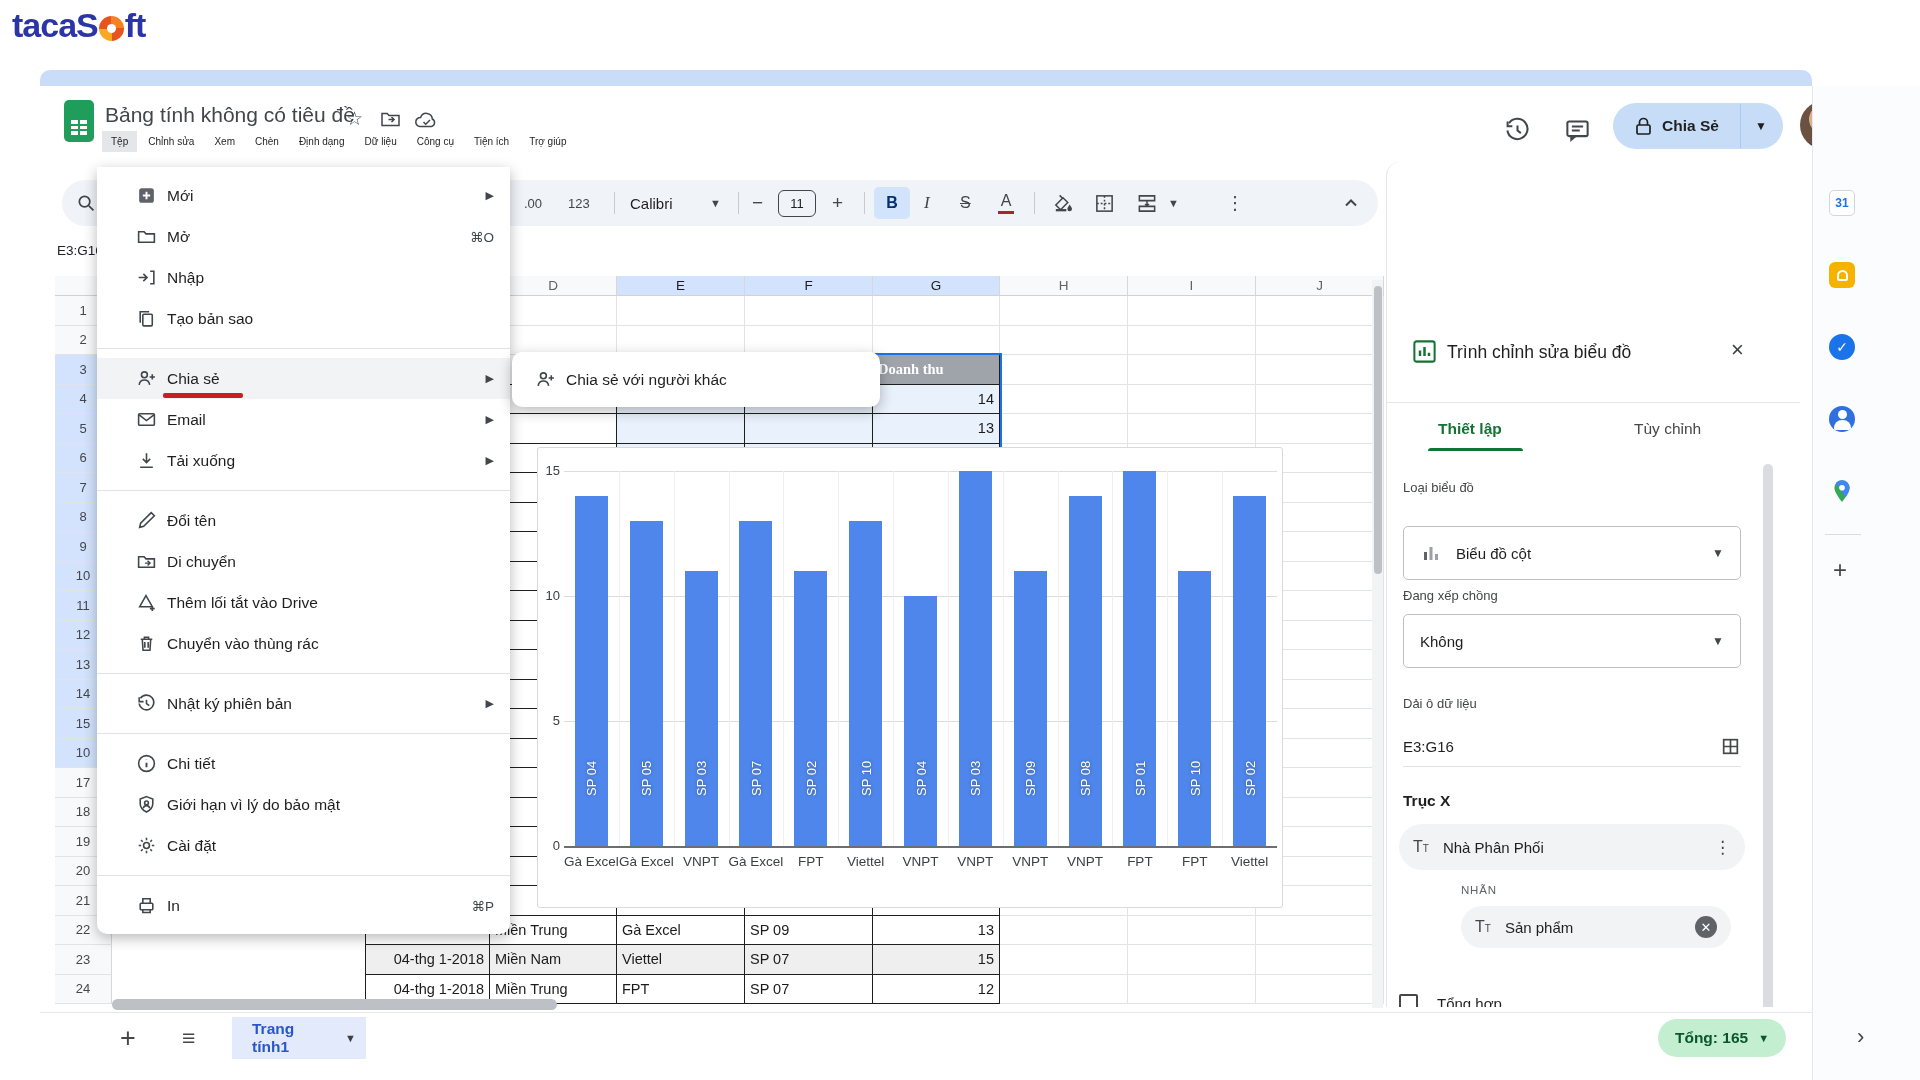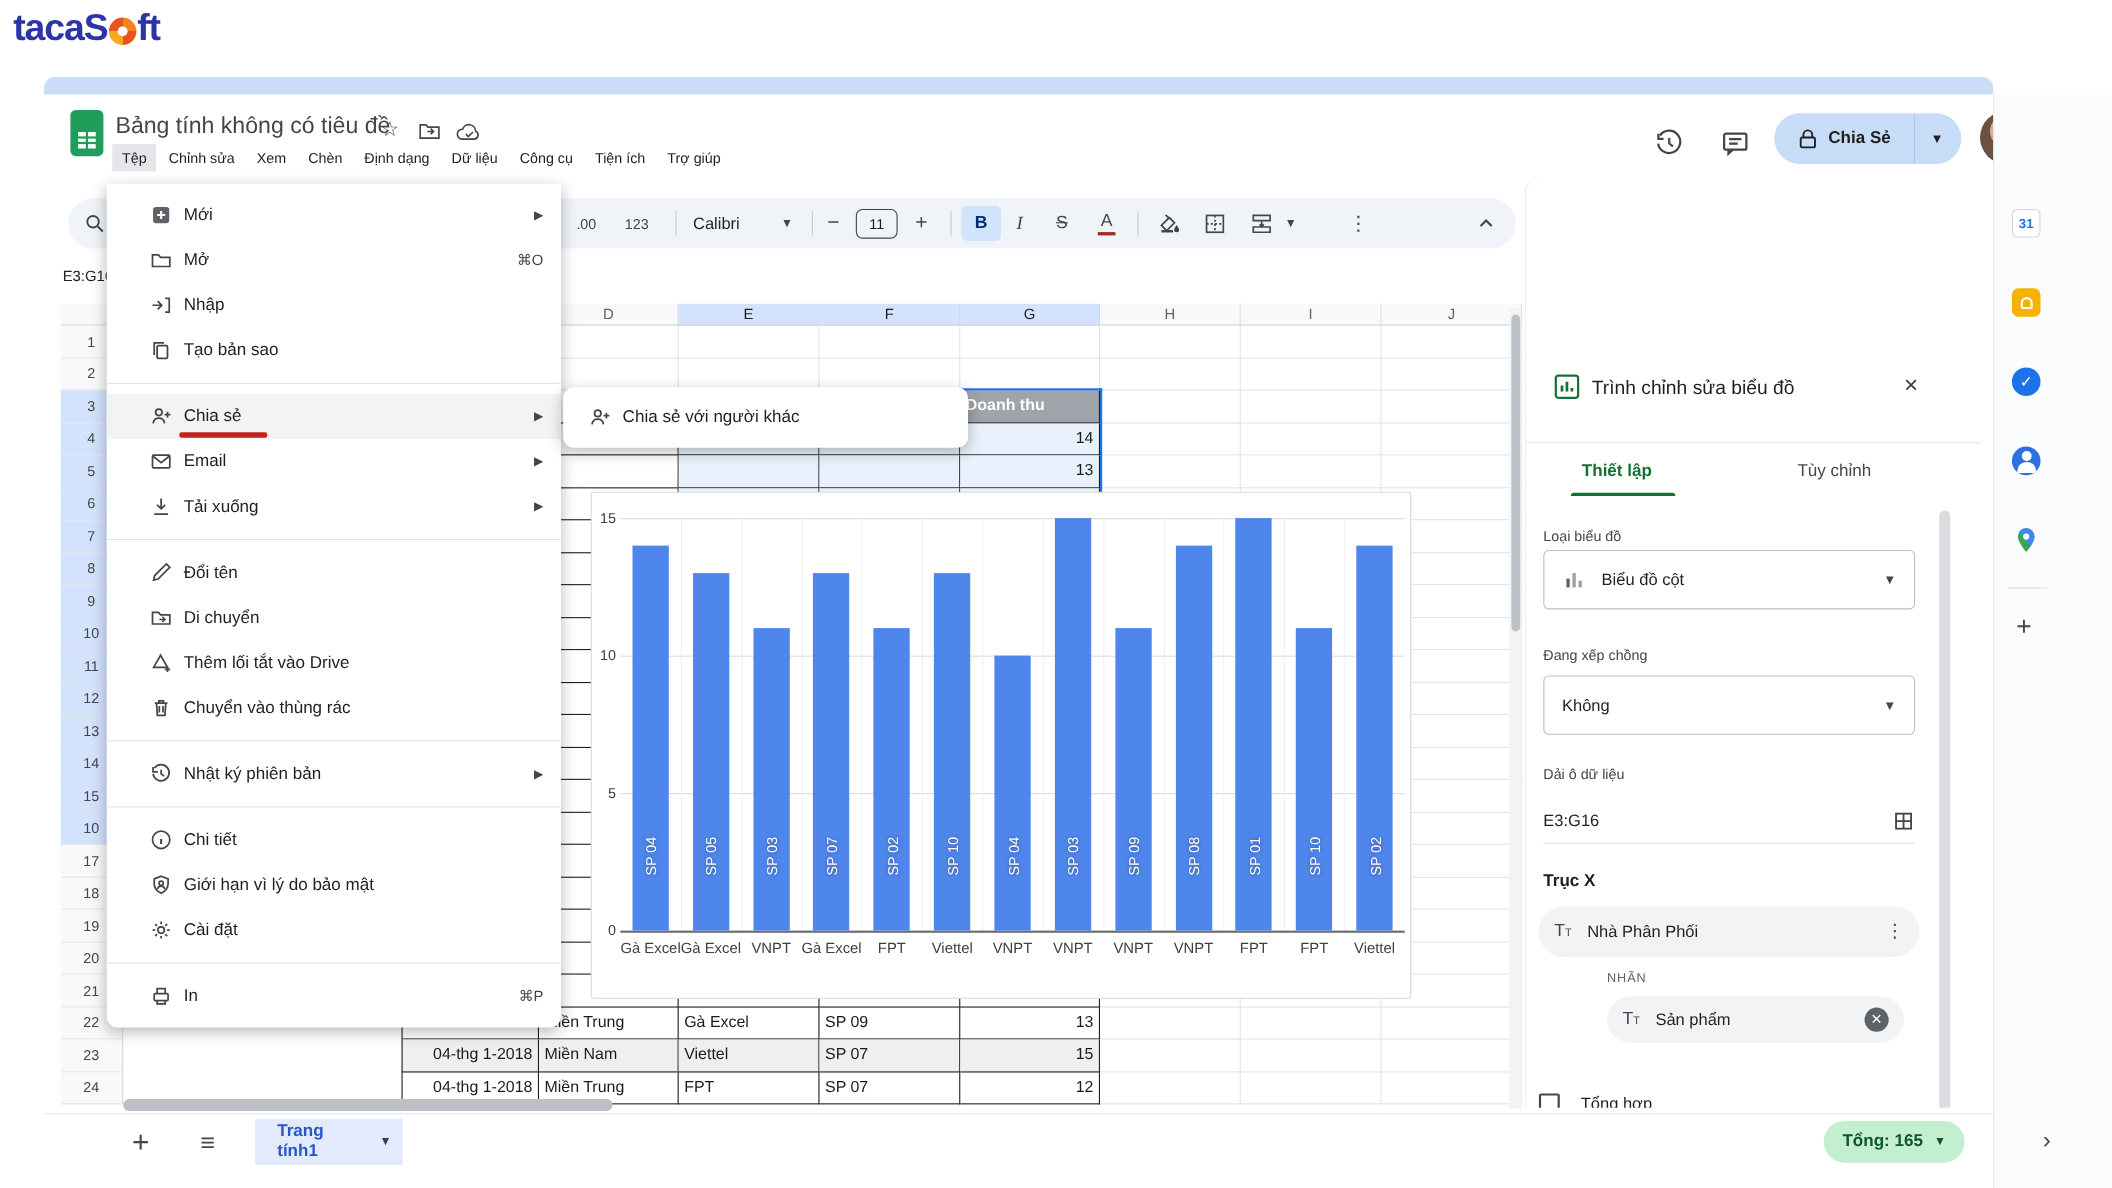--- a/index.html
+++ b/index.html
@@ -12,21 +12,21 @@
 .logo .swirl:after{content:"";position:absolute;left:8px;top:8px;width:9px;height:9px;border-radius:50%;background:#fff}
 
 .strip{position:absolute;left:40px;top:70px;width:1772px;height:16px;background:#c9ddf9;border-radius:10px 10px 0 0}
 .sheets-icon{position:absolute;left:64px;top:100px;width:30px;height:42px;background:#1e9e5a;border-radius:5px;display:flex;align-items:flex-end;justify-content:center;padding-bottom:7px}
 .sheets-icon .g{width:16px;height:15px;display:grid;grid-template-columns:1fr 1fr;grid-template-rows:1fr 1fr 1fr;gap:2px}
 .sheets-icon .g i{background:#fff}
 .doc-title{position:absolute;left:105px;top:103px;font-size:21px;color:#41464b}
 .t-ic{position:absolute;top:107px;color:#40464b}
 
 .menubar{position:absolute;left:102px;top:131px;display:flex;gap:2px}
-.menubar .mb{font-size:13px;color:#1f1f1f;padding:5px 9px;border-radius:0}
+.menubar .mb{font-size:10px;color:#1f1f1f;padding:5px 9px;border-radius:0}
 .menubar .mb.active{background:#e4e6ea}
 
 .toolbar{position:absolute;left:62px;top:180px;width:1316px;height:46px;background:#f0f4f9;border-radius:23px;z-index:5}
 .tb{position:absolute;top:0;height:46px;display:flex;align-items:center;color:#40464b;font-size:14px}
 .tdiv{position:absolute;top:12px;width:1px;height:22px;background:#c6cacd}
 .sizebox{width:38px;height:27px;border:1.5px solid #40464b;border-radius:6px;display:flex;align-items:center;justify-content:center;font-size:13px;color:#1f1f1f}
 .boldbox{width:36px;height:32px;background:#d2e3fc;border-radius:5px;display:flex;align-items:center;justify-content:center;font-weight:bold;font-size:16px;color:#062e6f}
 
 .namebox{position:absolute;left:57px;top:243px;font-size:13.5px;color:#202124}
 
@@ -347,21 +347,21 @@
     <div class="cell" style="left: 690px; top: 492px; width: 128px; height: 29.5px; border-right: 1px solid rgb(31, 31, 31); border-bottom: 1px solid rgb(31, 31, 31);"></div>
     <div class="cell" style="left: 690px; top: 521.5px; width: 128px; height: 29.5px; border-right: 1px solid rgb(31, 31, 31); border-bottom: 1px solid rgb(31, 31, 31);"></div>
     <div class="cell" style="left: 690px; top: 551px; width: 128px; height: 29.5px; border-right: 1px solid rgb(31, 31, 31); border-bottom: 1px solid rgb(31, 31, 31);"></div>
     <div class="cell" style="left: 690px; top: 580.5px; width: 128px; height: 29.5px; border-right: 1px solid rgb(31, 31, 31); border-bottom: 1px solid rgb(31, 31, 31);"></div>
     <div class="cell" style="left: 690px; top: 610px; width: 128px; height: 29.5px; border-right: 1px solid rgb(31, 31, 31); border-bottom: 1px solid rgb(31, 31, 31);"></div>
     <div class="cell" style="left: 690px; top: 639.5px; width: 128px; height: 29.5px; border-right: 1px solid rgb(31, 31, 31); border-bottom: 1px solid rgb(31, 31, 31); padding: 0px 5px; justify-content: flex-start;">SP 09</div>
     <div class="cell" style="left: 690px; top: 669px; width: 128px; height: 29.5px; border-right: 1px solid rgb(31, 31, 31); border-bottom: 1px solid rgb(31, 31, 31); background: rgb(239, 239, 239); padding: 0px 5px; justify-content: flex-start;">SP 07</div>
     <div class="cell" style="left: 690px; top: 698.5px; width: 128px; height: 29.5px; border-right: 1px solid rgb(31, 31, 31); border-bottom: 1px solid rgb(31, 31, 31); padding: 0px 5px; justify-content: flex-start;">SP 07</div>
     <div class="cell" style="left: 818px; top: 20px; width: 127px; height: 29.5px; border-right: 1px solid rgb(226, 227, 228); border-bottom: 1px solid rgb(226, 227, 228);"></div>
     <div class="cell" style="left: 818px; top: 49.5px; width: 127px; height: 29.5px; border-right: 1px solid rgb(226, 227, 228); border-bottom: 1px solid rgb(226, 227, 228);"></div>
-    <div class="cell" style="left: 818px; top: 79px; width: 127px; height: 29.5px; border-right: 1px solid rgb(31, 31, 31); border-bottom: 1px solid rgb(31, 31, 31); background: rgb(159, 164, 170); color: rgb(255, 255, 255); font-weight: bold; padding: 0px 5px; justify-content: flex-start;">Doanh thu</div>
+    <div class="cell" style="left: 818px; top: 79px; width: 127px; height: 29.5px; border-right: 1px solid rgb(31, 31, 31); border-bottom: 1px solid rgb(31, 31, 31); background: rgb(159, 164, 170); color: rgb(255, 255, 255); font-weight: bold; padding: 0px 5px; justify-content: flex-start; font-family: Liberation Serif, serif;">Doanh thu</div>
     <div class="cell" style="left: 818px; top: 108.5px; width: 127px; height: 29.5px; border-right: 1px solid rgb(31, 31, 31); border-bottom: 1px solid rgb(31, 31, 31); background: rgb(233, 241, 252); padding: 0px 5px; justify-content: flex-end;">14</div>
     <div class="cell" style="left: 818px; top: 138px; width: 127px; height: 29.5px; border-right: 1px solid rgb(31, 31, 31); border-bottom: 1px solid rgb(31, 31, 31); background: rgb(233, 241, 252); padding: 0px 5px; justify-content: flex-end;">13</div>
     <div class="cell" style="left: 818px; top: 167.5px; width: 127px; height: 29.5px; border-right: 1px solid rgb(31, 31, 31); border-bottom: 1px solid rgb(31, 31, 31); background: rgb(233, 241, 252);"></div>
     <div class="cell" style="left: 818px; top: 197px; width: 127px; height: 29.5px; border-right: 1px solid rgb(31, 31, 31); border-bottom: 1px solid rgb(31, 31, 31); background: rgb(233, 241, 252);"></div>
     <div class="cell" style="left: 818px; top: 226.5px; width: 127px; height: 29.5px; border-right: 1px solid rgb(31, 31, 31); border-bottom: 1px solid rgb(31, 31, 31); background: rgb(233, 241, 252);"></div>
     <div class="cell" style="left: 818px; top: 256px; width: 127px; height: 29.5px; border-right: 1px solid rgb(31, 31, 31); border-bottom: 1px solid rgb(31, 31, 31); background: rgb(233, 241, 252);"></div>
     <div class="cell" style="left: 818px; top: 285.5px; width: 127px; height: 29.5px; border-right: 1px solid rgb(31, 31, 31); border-bottom: 1px solid rgb(31, 31, 31); background: rgb(233, 241, 252);"></div>
     <div class="cell" style="left: 818px; top: 315px; width: 127px; height: 29.5px; border-right: 1px solid rgb(31, 31, 31); border-bottom: 1px solid rgb(31, 31, 31); background: rgb(233, 241, 252);"></div>
     <div class="cell" style="left: 818px; top: 344.5px; width: 127px; height: 29.5px; border-right: 1px solid rgb(31, 31, 31); border-bottom: 1px solid rgb(31, 31, 31); background: rgb(233, 241, 252);"></div>
     <div class="cell" style="left: 818px; top: 374px; width: 127px; height: 29.5px; border-right: 1px solid rgb(31, 31, 31); border-bottom: 1px solid rgb(31, 31, 31); background: rgb(233, 241, 252);"></div>
@@ -700,21 +700,21 @@
     </span>
   <div class="p-title">Trình chỉnh sửa biểu đồ</div>
   <div class="p-close">×</div>
   <div class="p-div" style="top:240px"></div>
 
   <div class="tab" style="left:51px;color:#137333;font-weight:bold">Thiết lập</div>
   <div class="abs" style="left:41px;top:286px;width:95px;height:3px;background:#137333;border-radius:3px 3px 0 0"></div>
   <div class="tab" style="left:247px;color:#474747">Tùy chỉnh</div>
 
   <div class="p-label" style="left:16px;top:318px">Loại biểu đồ</div>
-  <div class="selbox" style="top:338px">
+  <div class="selbox" style="top:364px">
     <span style="margin-right:14px">
       <svg width="22" height="20" viewBox="0 0 20 20">
           <rect x="3" y="9" width="3" height="8" fill="#5f6368"></rect>
           <rect x="8.5" y="4" width="3" height="13" fill="#9aa0a6"></rect>
           <rect x="14" y="11" width="3" height="6" fill="#9aa0a6"></rect>
         </svg>
       </span>
     <span>Biểu đồ cột</span>
     <span class="caret">▼</span>
   </div>

